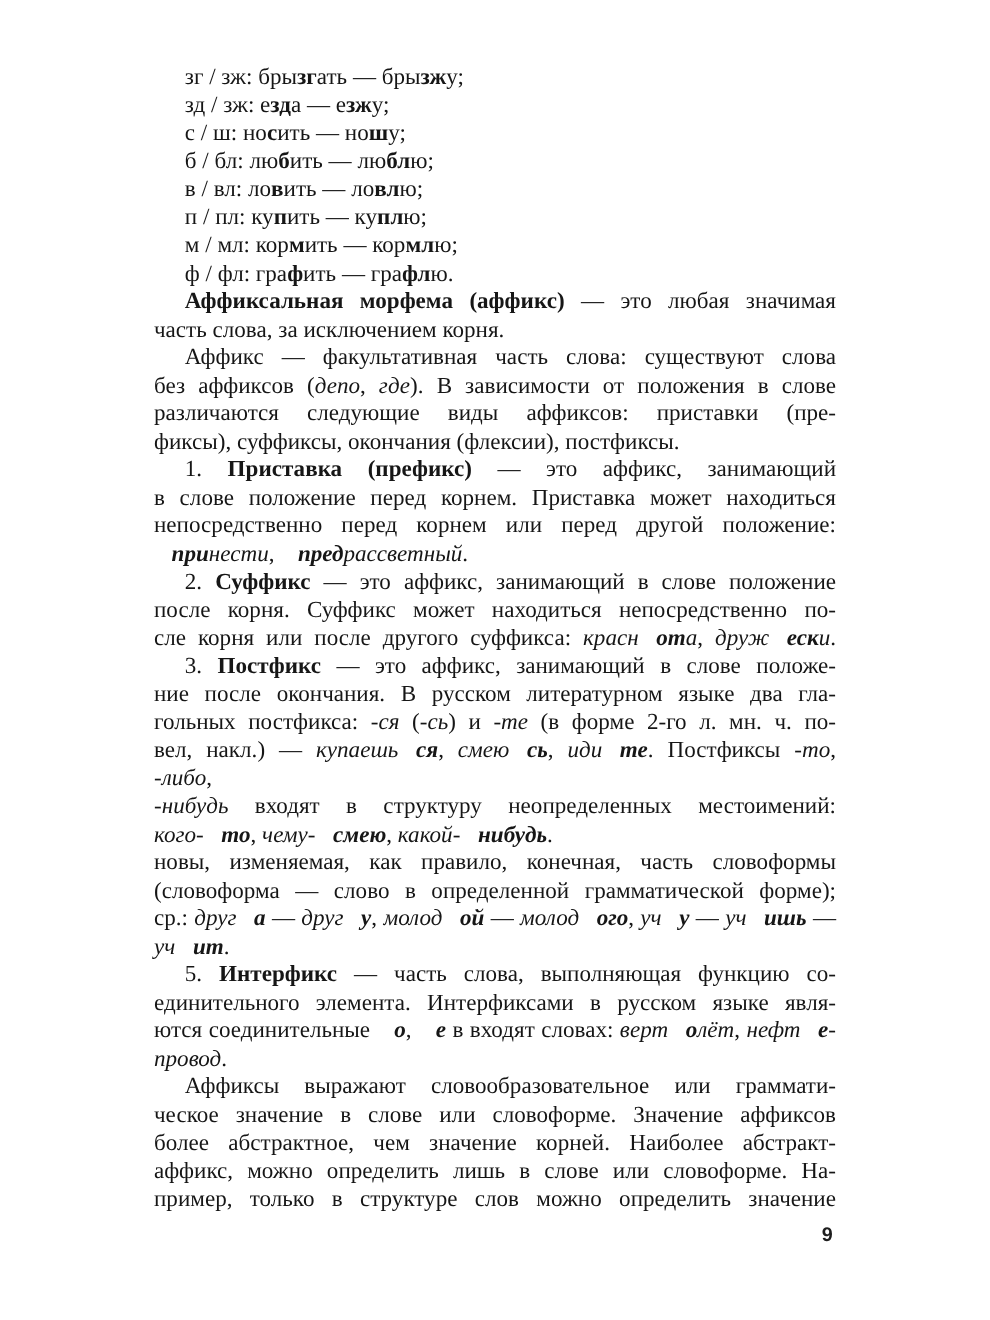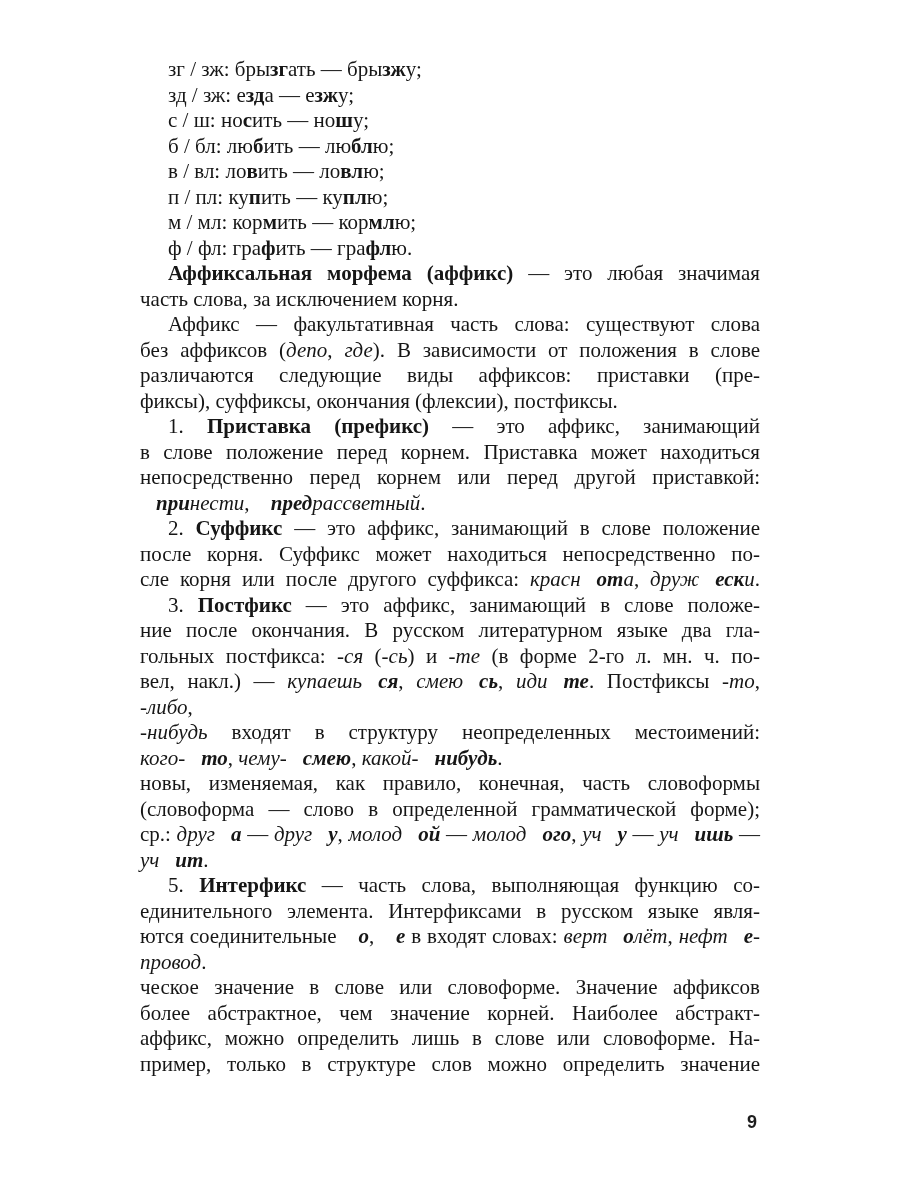--- a/index.html
+++ b/index.html
@@ -79,21 +79,21 @@
       </div>
       <div class="paragraph">
         <div class="line first fill"><span>Аффикс — факультативная часть слова: существуют слова</span></div>
         <div class="line fill"><span>без аффиксов (</span><span class="seg-i">депо</span><span>, </span><span class="seg-i">где</span><span>). В зависимости от положения в слове</span></div>
         <div class="line fill"><span>различаются следующие виды аффиксов: приставки (пре-</span></div>
         <div class="line"><span>фиксы), суффиксы, окончания (флексии), постфиксы.</span></div>
       </div>
       <div class="paragraph">
         <div class="line first fill"><span>1. </span><span class="seg-b">Приставка (префикс)</span><span> — это аффикс, занимающий</span></div>
         <div class="line fill"><span>в слове положение перед корнем. Приставка может находиться</span></div>
-        <div class="line fill"><span>непосредственно перед корнем или перед другой приставкой:</span></div>
+        <div class="line fill"><span>непосредственно перед корнем или перед другой положение:</span></div>
         <div class="line"><span class="seg-bi">при</span><span class="seg-i">нести</span><span>, </span><span class="seg-bi">пред</span><span class="seg-i">рассветный</span><span>.</span></div>
       </div>
       <div class="paragraph">
         <div class="line first fill"><span>2. </span><span class="seg-b">Суффикс</span><span> — это аффикс, занимающий в слове положение</span></div>
         <div class="line fill"><span>после корня. Суффикс может находиться непосредственно по-</span></div>
         <div class="line fill"><span>сле корня или после другого суффикса: </span><span class="seg-i">красн</span><span class="seg-bi">от</span><span class="seg-i">а</span><span>, </span><span class="seg-i">друж</span><span class="seg-bi">еск</span><span class="seg-i">и</span><span>.</span></div>
       </div>
       <div class="paragraph">
         <div class="line first fill"><span>3. </span><span class="seg-b">Постфикс</span><span> — это аффикс, занимающий в слове положе-</span></div>
         <div class="line fill"><span>ние после окончания. В русском литературном языке два гла-</span></div>
@@ -107,20 +107,21 @@
         <div class="line fill"><span>(словоформа — слово в определенной грамматической форме);</span></div>
         <div class="line fill"><span>ср.: </span><span class="seg-i">друг</span><span class="seg-bi">а</span><span> — </span><span class="seg-i">друг</span><span class="seg-bi">у</span><span>, </span><span class="seg-i">молод</span><span class="seg-bi">ой</span><span> — </span><span class="seg-i">молод</span><span class="seg-bi">ого</span><span>, </span><span class="seg-i">уч</span><span class="seg-bi">у</span><span> — </span><span class="seg-i">уч</span><span class="seg-bi">ишь</span><span> — </span><span class="seg-i">уч</span><span class="seg-bi">ит</span><span>.</span></div>
       </div>
       <div class="paragraph">
         <div class="line first fill"><span>5. </span><span class="seg-b">Интерфикс</span><span> — часть слова, выполняющая функцию со-</span></div>
         <div class="line fill"><span>единительного элемента. Интерфиксами в русском языке явля-</span></div>
         <div class="line fill"><span>ются соединительные </span><span class="seg-bi">о</span><span>, </span><span class="seg-bi">е</span><span> в входят словах: </span><span class="seg-i">верт</span><span class="seg-bi">о</span><span class="seg-i">лёт</span><span>, </span><span class="seg-i">нефт</span><span class="seg-bi">е</span><span class="seg-i">-</span></div>
         <div class="line"><span class="seg-i">провод</span><span>.</span></div>
       </div>
       <div class="paragraph">
+        <div class="line first fill"><span>Аффиксы выражают словообразовательное или граммати-</span></div>
         <div class="line fill"><span>ческое значение в слове или словоформе. Значение аффиксов</span></div>
         <div class="line fill"><span>более абстрактное, чем значение корней. Наиболее абстракт-</span></div>
         <div class="line fill"><span>аффикс, можно определить лишь в слове или словоформе. На-</span></div>
         <div class="line fill"><span>пример, только в структуре слов можно определить значение</span></div>
       </div>
     </div>
   <div class="page-number">9</div>
 </div>
 
 </body></html>

